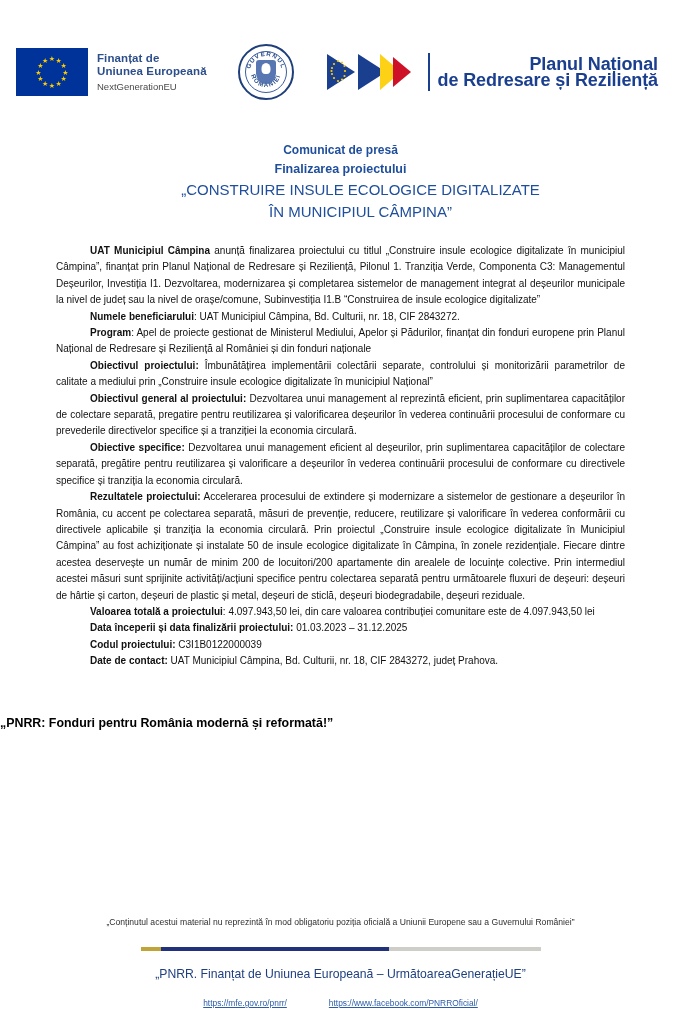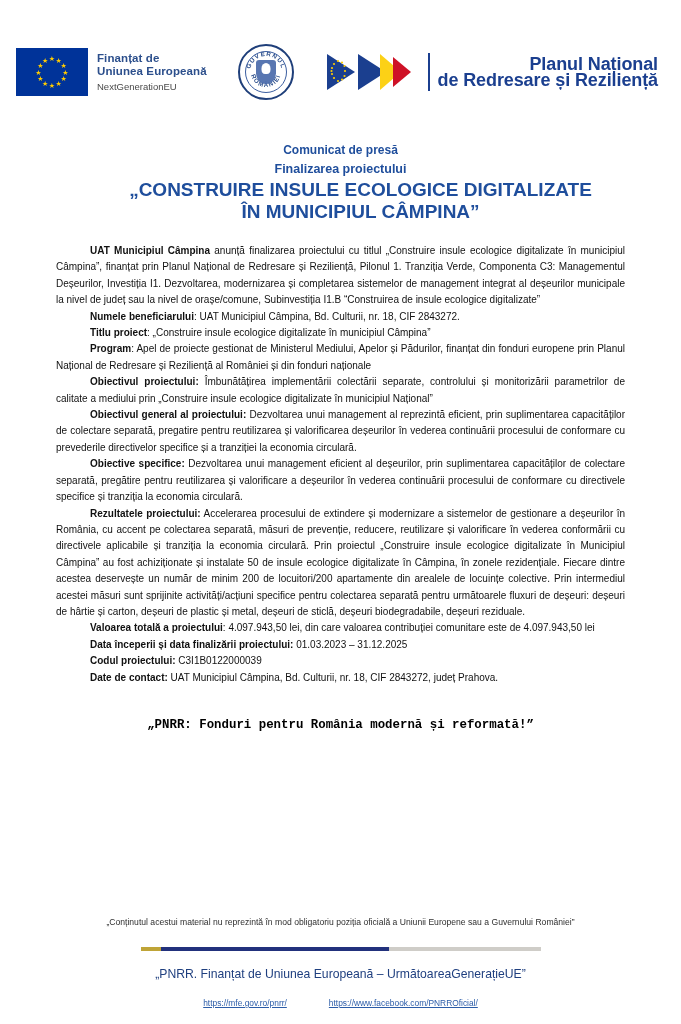--- a/index.html
+++ b/index.html
@@ -144,22 +144,22 @@
     font-weight: bold;
     line-height: 20px;
   }
   .title-line-2 {
     font-size: 12.5px;
     font-weight: bold;
     line-height: 19px;
   }
   .title-line-3,
   .title-line-4 {
-    font-size: 19px;
-    font-weight: bold;
+    font-size: 15px;
+    font-weight: normal;
     line-height: 22px;
     margin-left: 40px;
   }
 
   
   .body-copy {
     margin: 20px 56px 0 56px;
     font-size: 10px;
     line-height: 16.4px;
     text-align: justify;
@@ -167,26 +167,24 @@
     color: #111111;
   }
   .body-copy p {
     margin: 0;
     text-indent: 34px;
   }
   .lbl { font-weight: bold; }
 
   
   .slogan {
-    text-align: center;
     font-size: 12.4px;
     font-weight: bold;
-    margin-top: 32px;
+    margin-top: 46px;
     color: #000000;
-    font-family: Liberation Mono, monospace;
   }
 
   
   .footer {
     position: absolute;
     left: 0;
     right: 0;
     bottom: 16px;
     text-align: center;
   }
@@ -309,23 +307,20 @@
 <div class="body-copy">
 
   <p>
     <span class="lbl">UAT Municipiul Câmpina</span><span> anunță finalizarea proiectului cu titlul „Construire insule ecologice digitalizate în municipiul Câmpina”, finanțat prin Planul Național de Redresare și Reziliență, Pilonul 1. Tranziția Verde, Componenta C3: Managementul Deșeurilor, Investiția I1. Dezvoltarea, modernizarea și completarea sistemelor de management integrat al deșeurilor municipale la nivel de județ sau la nivel de orașe/comune, Subinvestiția I1.B “Construirea de insule ecologice digitalizate”</span>
   </p>
 
   <p>
     <span class="lbl">Numele beneficiarului</span><span>: UAT Municipiul Câmpina, Bd. Culturii, nr. 18, CIF 2843272.</span>
   </p>
 
-  <p>
-    <span class="lbl">Titlu proiect</span><span>: „Construire insule ecologice digitalizate în municipiul Câmpina”</span>
-  </p>
 
   <p>
     <span class="lbl">Program</span><span>: Apel de proiecte gestionat de Ministerul Mediului, Apelor și Pădurilor, finanțat din fonduri europene prin Planul Național de Redresare și Reziliență al României și din fonduri naționale</span>
   </p>
 
   <p>
     <span class="lbl">Obiectivul proiectului:</span><span> Îmbunătățirea implementării colectării separate, controlului și monitorizării parametrilor de calitate a mediului prin „Construire insule ecologice digitalizate în municipiul Național”</span>
   </p>
 
   <p>

